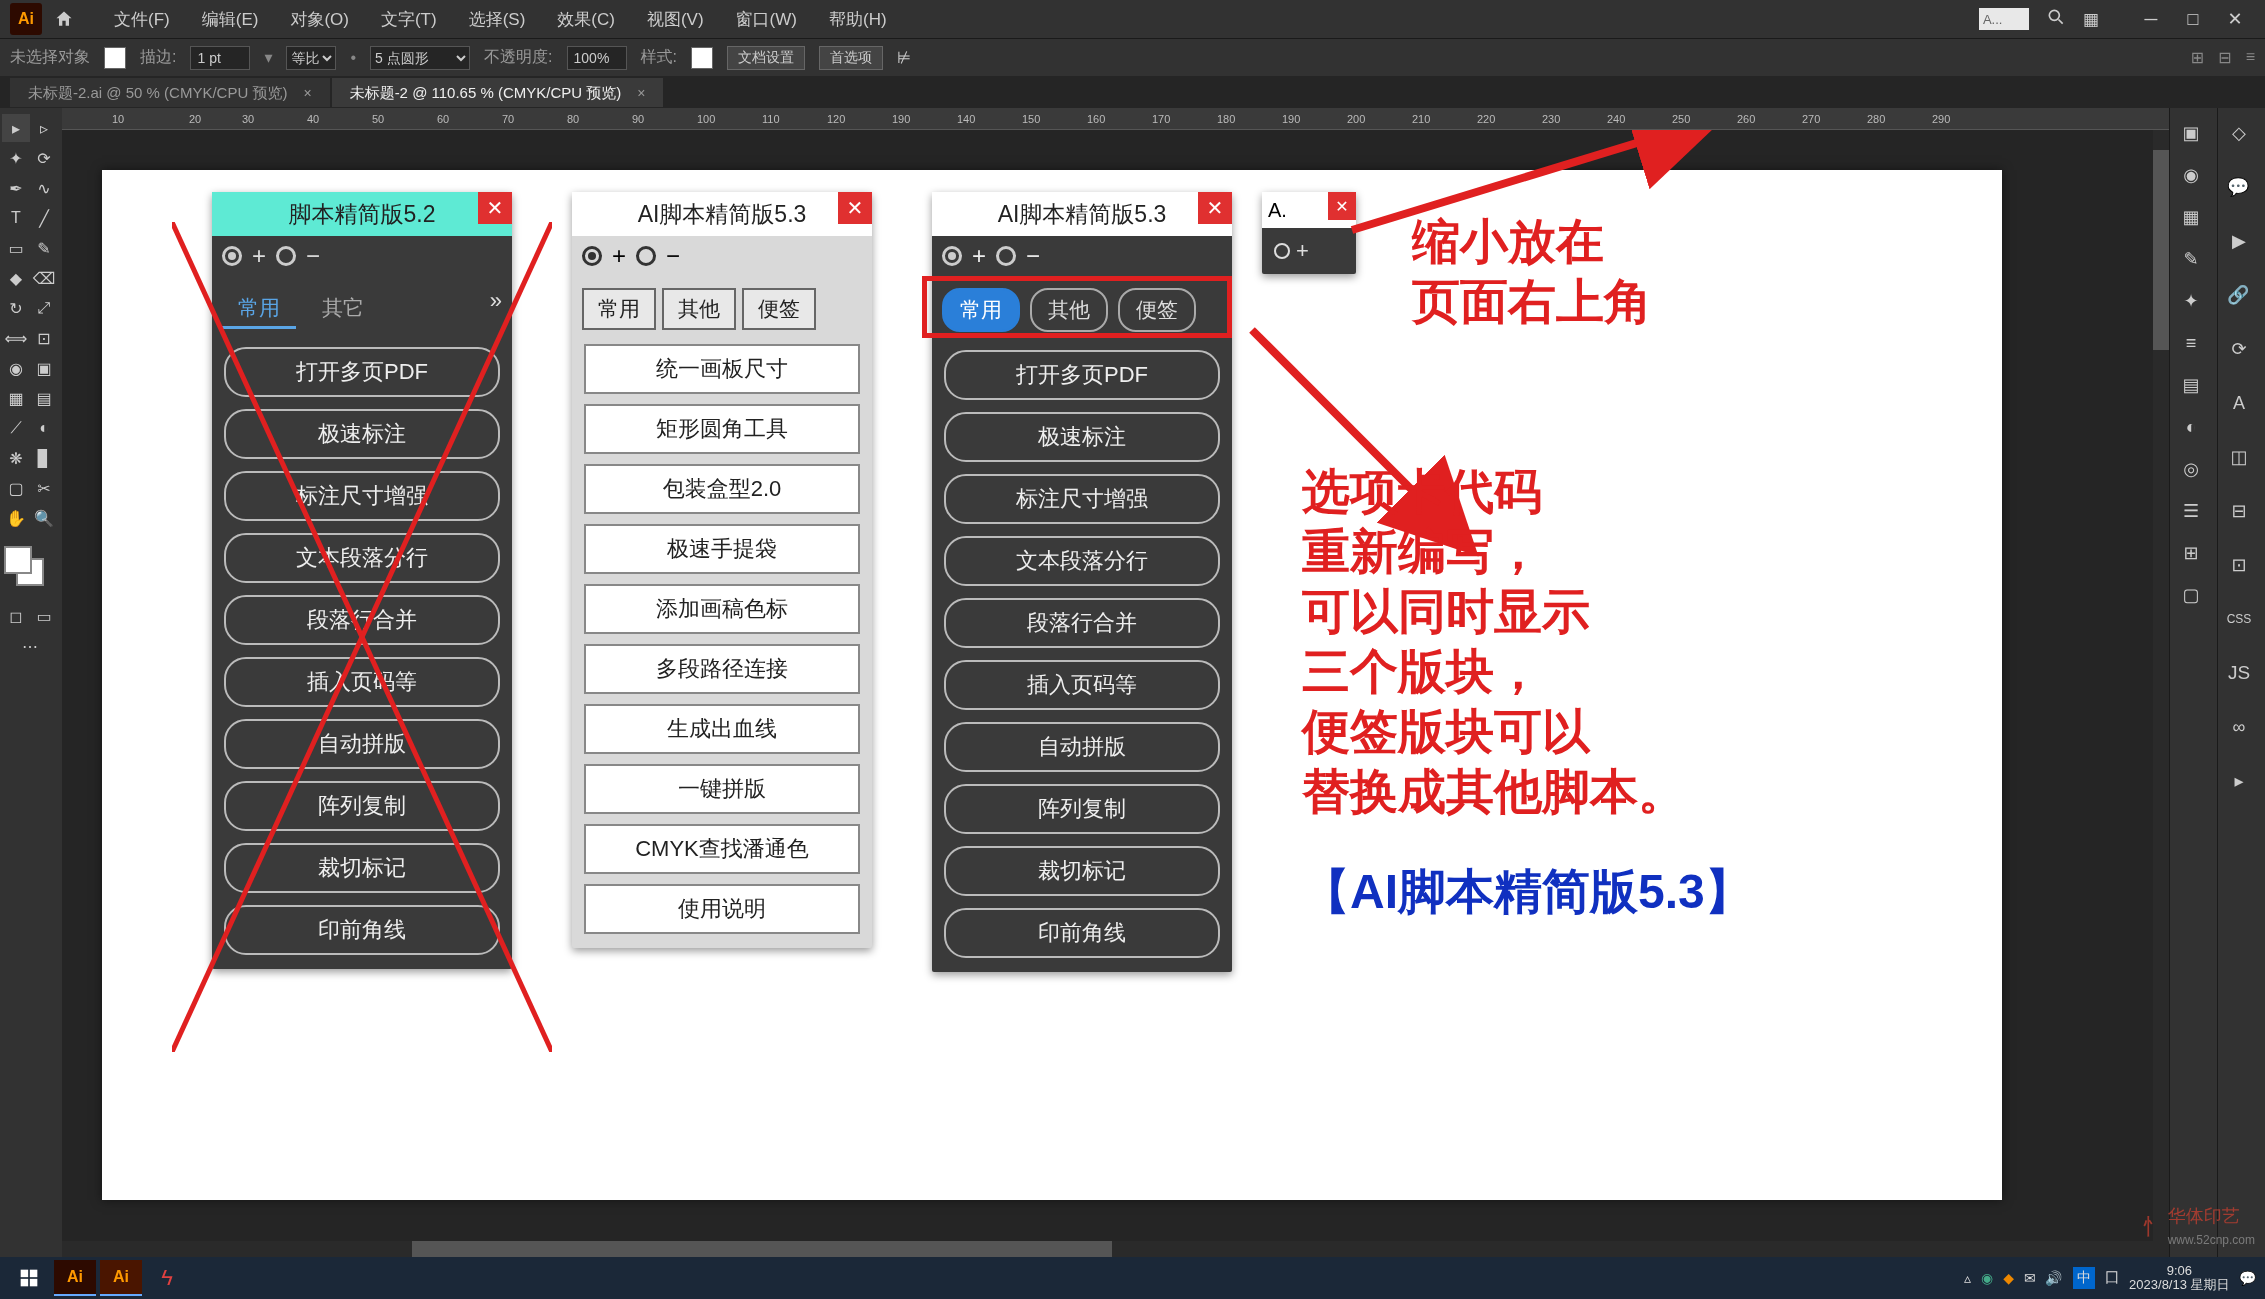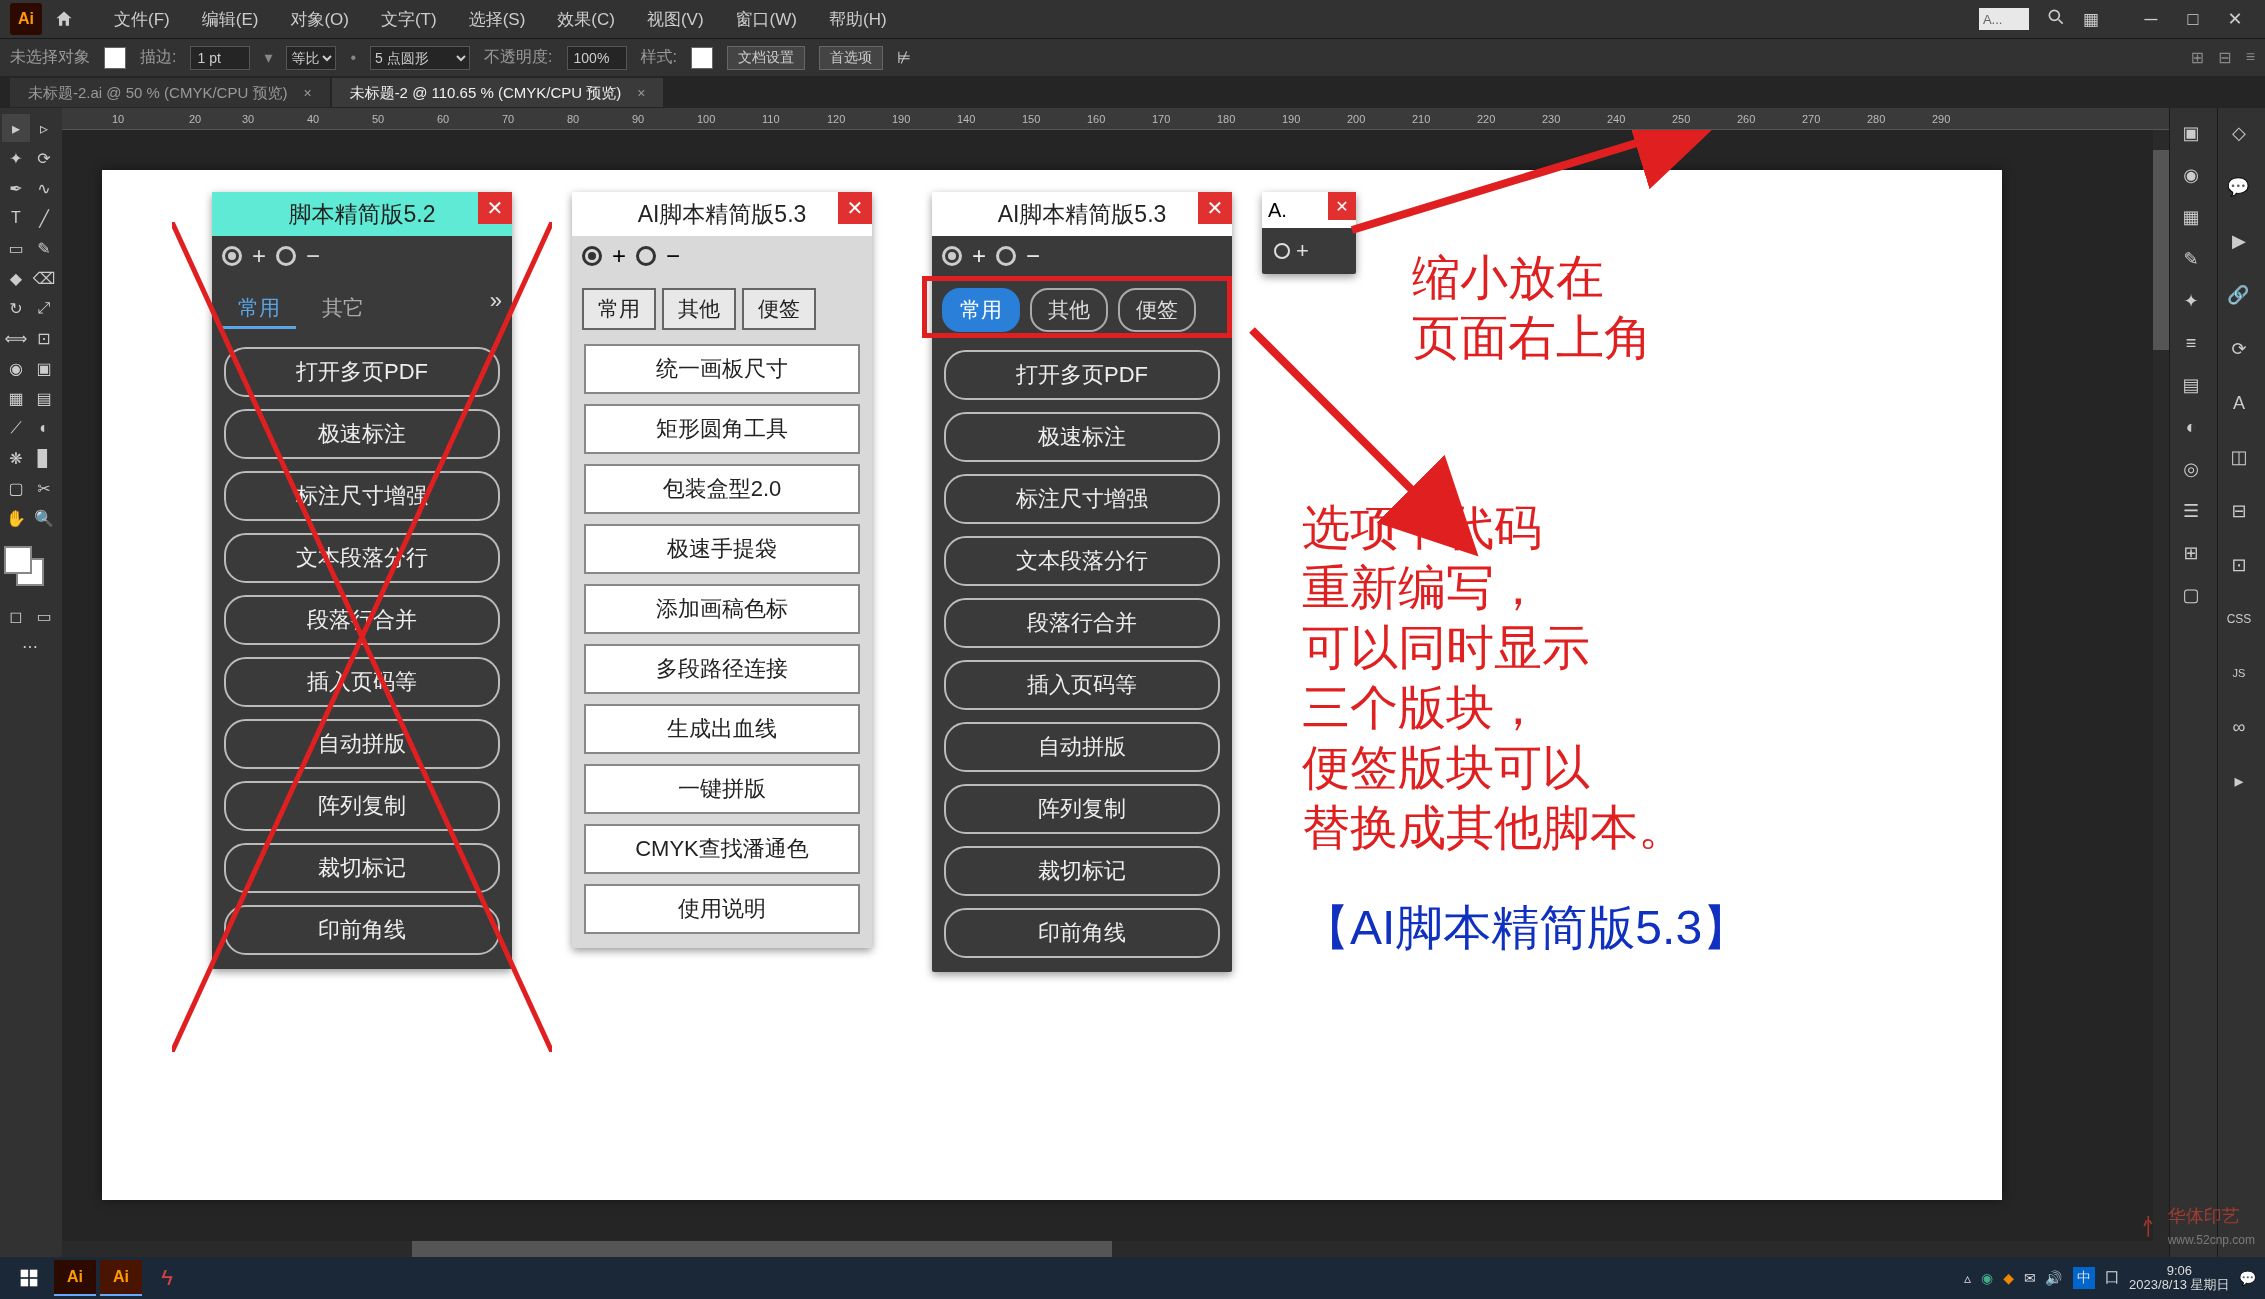--- a/index.html
+++ b/index.html
@@ -93,21 +93,21 @@
 .p3 .pill-tab.sel { background: #2a7fd9; border-color: #2a7fd9; color: #fff; }
 .p3 .pill-btn { border-color: #bbb; color: #eee; background: transparent; }
 .p3 .tabs-highlight { position: absolute; border: 5px solid #e02020; }
 
 
 .p4 { left: 1160px; top: 22px; width: 94px; background: #3a3a3a; }
 .p4 .panel-title { background: #fff; height: 36px; font-size: 20px; padding: 0 6px; }
 .p4 .radio-row { font-size: 22px; color: #ddd; padding: 10px 12px; gap:6px;}
 
 
-.anno { position: absolute; color: #e02020; font-weight: 400; margin-top: 36px; }
+.anno { position: absolute; color: #e02020; font-weight: 700; }
 .anno.blue { color: #1030c0; }
 .arrow-svg { position: absolute; overflow: visible; }
 
 
 .statusbar { height: 26px; background: #323232; color: #aaa; display: flex; align-items: center; font-size: 14px; padding: 0 10px; gap: 20px; }
 
 
 .taskbar { height: 42px; background: #1b2838; display: flex; align-items: center; padding: 0 8px; position: absolute; bottom: 0; left: 0; right: 0; }
 .tb-item { width: 42px; height: 36px; display: flex; align-items: center; justify-content: center; margin-right: 4px; }
 .tb-right { margin-left: auto; display: flex; align-items: center; color: #ddd; font-size: 14px; gap: 10px; }
@@ -475,21 +475,21 @@
     <div class="rail-btn">◇</div>
     <div class="rail-btn">💬</div>
     <div class="rail-btn">▶</div>
     <div class="rail-btn">🔗</div>
     <div class="rail-btn">⟳</div>
     <div class="rail-btn">A</div>
     <div class="rail-btn">◫</div>
     <div class="rail-btn">⊟</div>
     <div class="rail-btn">⊡</div>
     <div class="rail-btn" style="font-size:12px;">CSS</div>
-    <div class="rail-btn" style="font-size:11px;text-align:center;">JS</div>
+    <div class="rail-btn" style="font-size:19px;text-align:center;">JS</div>
     <div class="rail-btn">∞</div>
     <div class="rail-btn">▸</div>
   </div>
 
 </div>
 
 <div class="statusbar">
   <span>110.65%</span>
   <span>0°</span>
   <span style="color:#666;">▾</span>

